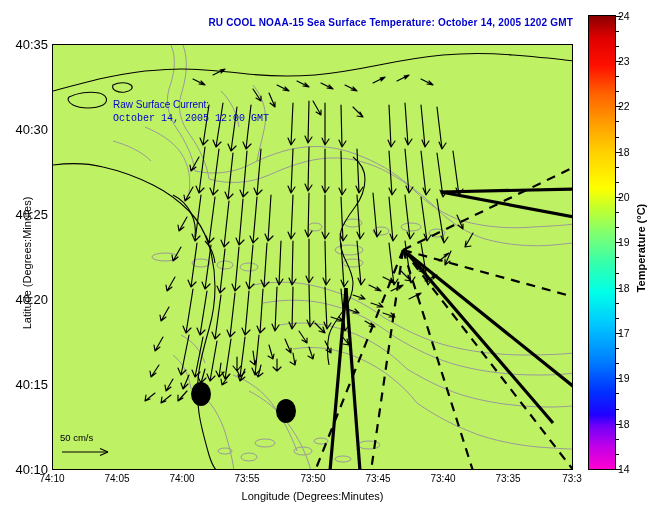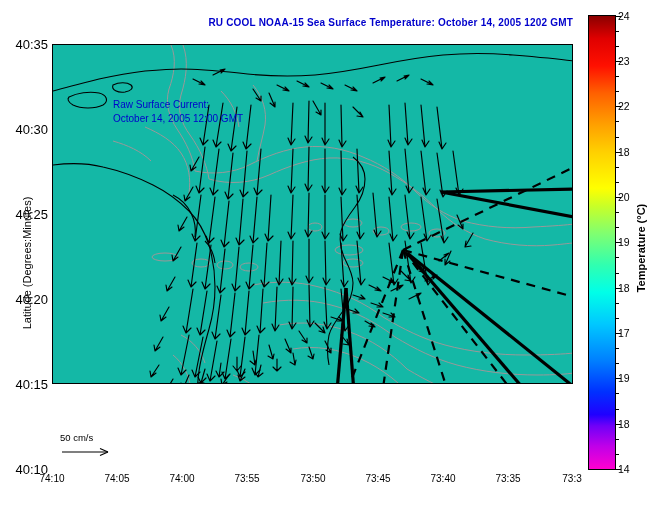--- a/index.html
+++ b/index.html
@@ -7,28 +7,28 @@
        font-family:"Liberation Sans",sans-serif;}
 
   #root{position:absolute;left:0;top:0;width:651px;height:519px;background:#fff;}
 
   
   .title{position:absolute;left:52px;top:17px;width:521px;text-align:right;
          color:#0000cc;font-size:10px;font-weight:bold;letter-spacing:.2px;
          white-space:nowrap;}
 
   
-  .plot{position:absolute;left:52px;top:44px;width:521px;height:340px;
-        border:1px solid #000;box-sizing:border-box;background:#14b8a6;overflow:hidden;}
+  .plot{position:absolute;left:52px;top:44px;width:521px;height:426px;
+        border:1px solid #000;box-sizing:border-box;background:#bef264;overflow:hidden;}
   .plot svg{position:absolute;left:0;top:0;}
 
   
   .annot{position:absolute;color:#0000cc;font-size:10px;white-space:nowrap;}
   .annot.l1{left:60px;top:54px;}
-  .annot.l2{left:60px;top:68px;}
+  .annot.l2{left:60px;top:68px;font-family:Liberation Mono, monospace;}
 
   
   .scalebar{position:absolute;left:60px;top:432px;width:70px;}
   .scalebar .lbl{font-size:9.5px;color:#000;white-space:nowrap;}
   .scalebar svg{position:absolute;left:0;top:13px;}
 
   
   .xtick{position:absolute;top:473px;font-size:10px;color:#000;
          transform:translateX(-50%);white-space:nowrap;}
   .ytick{position:absolute;left:48px;font-size:13px;color:#000;
@@ -363,20 +363,21 @@
 
   <div>
     <div class="ytick" style="top:44px">40:35</div>
     <div class="ytick" style="top:129px">40:30</div>
     <div class="ytick" style="top:214px">40:25</div>
     <div class="ytick" style="top:299px">40:20</div>
     <div class="ytick" style="top:384px">40:15</div>
     <div class="ytick" style="top:469px">40:10</div>
   </div>
 
+  <div class="xlabel">Longitude (Degrees:Minutes)</div>
   <div class="ylabel">Latitude (Degrees:Minutes)</div>
 
   <div class="cbar"></div>
 
   <div>
     <div class="cbmark" style="top:16px"></div>
     <div class="cbtick" style="top:16px">24</div>
     <div class="cbmark" style="top:61px"></div>
     <div class="cbtick" style="top:61px">23</div>
     <div class="cbmark" style="top:106px"></div>

